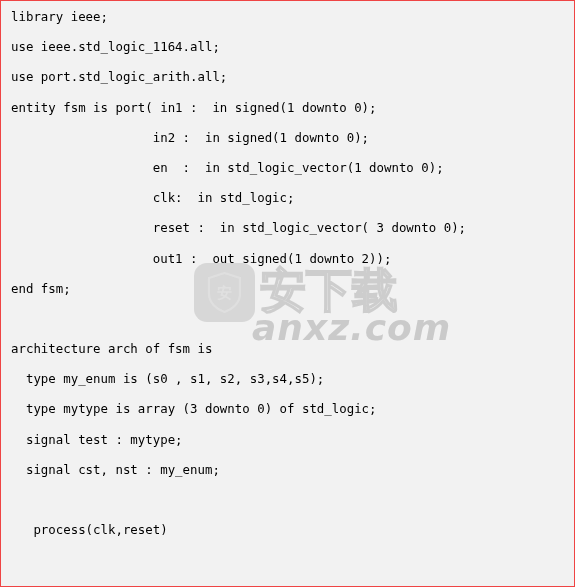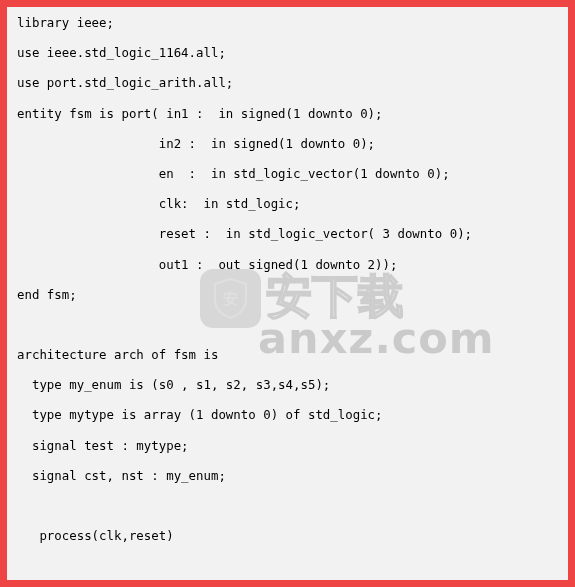--- a/index.html
+++ b/index.html
@@ -6,21 +6,21 @@
     margin: 0;
     padding: 0;
     background: #ffffff;
   }
   #page {
     position: relative;
     width: 575px;
     height: 587px;
     box-sizing: border-box;
     background: #f2f2f2;
-    border: 7px solid #ef4444;
+    border: 1px solid #ef4444;
     overflow: hidden;
   }
   #code {
     position: absolute;
     left: 0;
     top: 0;
     width: 575px;
     padding: 8px 0 0 10px;
     box-sizing: border-box;
     margin: 0;
@@ -69,46 +69,47 @@
     left: 66px;
     top: 1px;
     width: 150px;
     height: 52px;
   }
   #wm-domain {
     position: absolute;
     left: 58px;
     top: 44px;
     font-family: "DejaVu Sans", "Liberation Sans", sans-serif;
-    font-size: 43px;
+    font-size: 36px;
     font-weight: 700;
     letter-spacing: 1px;
     color: rgba(170,170,170,0.55);
     white-space: nowrap;
+    font-style: italic;
   }
 </style>
 </head>
 <body>
 
 <div id="page">
 
   <pre id="code"><span class="code-line">library ieee;</span>
 <span class="code-line">use ieee.std_logic_1164.all;</span>
 <span class="code-line">use port.std_logic_arith.all;</span>
 <span class="code-line">entity fsm is port( in1 :  in signed(1 downto 0);</span>
 <span class="code-line">                   in2 :  in signed(1 downto 0);</span>
 <span class="code-line">                   en  :  in std_logic_vector(1 downto 0);</span>
 <span class="code-line">                   clk:  in std_logic;</span>
 <span class="code-line">                   reset :  in std_logic_vector( 3 downto 0);</span>
 <span class="code-line">                   out1 :  out signed(1 downto 2));</span>
 <span class="code-line">end fsm;</span>
 <span class="code-line">&nbsp;</span>
 <span class="code-line">architecture arch of fsm is</span>
 <span class="code-line">  type my_enum is (s0 , s1, s2, s3,s4,s5);</span>
-<span class="code-line">  type mytype is array (1 downto 0) of std_logic;</span>
+<span class="code-line">  type mytype is array (3 downto 0) of std_logic;</span>
 <span class="code-line">  signal test : mytype;</span>
 <span class="code-line">  signal cst, nst : my_enum;</span>
 <span class="code-line">&nbsp;</span>
 <span class="code-line">   process(clk,reset)</span>
 
 
 
 
 
 

